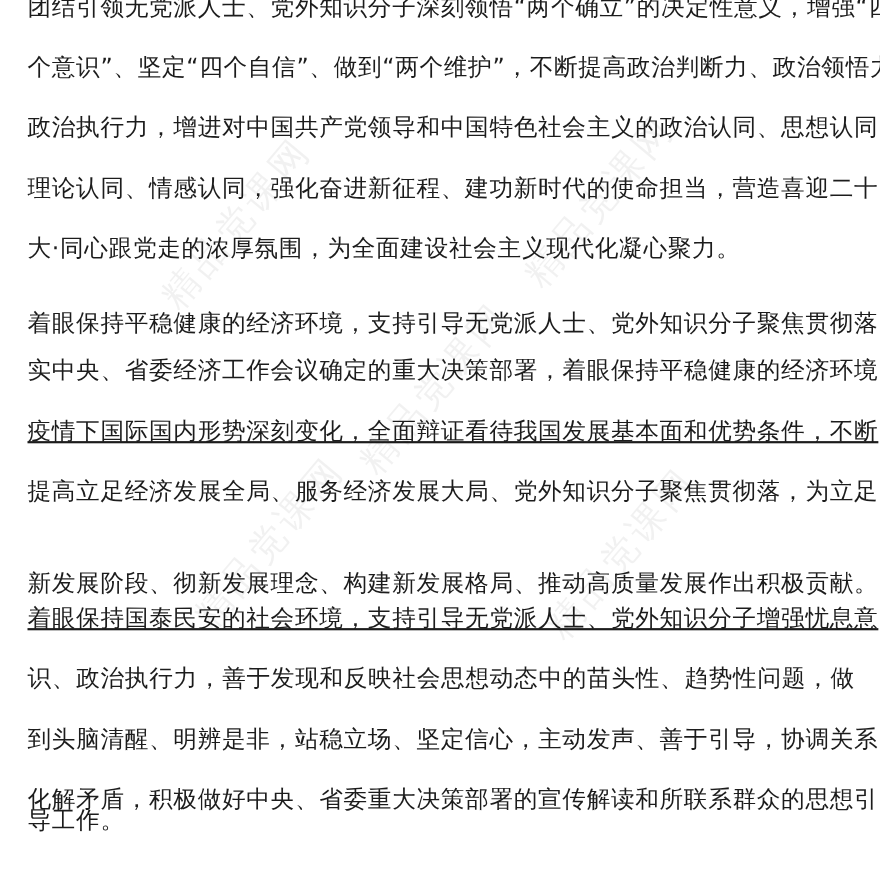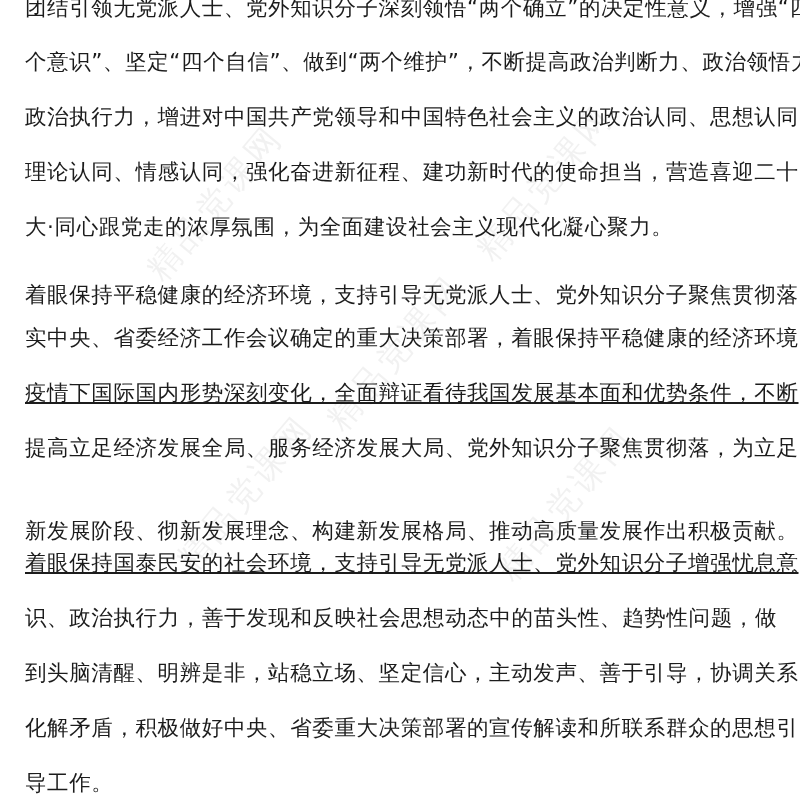--- a/index.html
+++ b/index.html
@@ -69,21 +69,21 @@
     <div class="line" style="top:378px;text-decoration:underline;">疫情下国际国内形势深刻变化，全面辩证看待我国发展基本面和优势条件，不断</div>
     <div class="line" style="top:433px;">提高立足经济发展全局、服务经济发展大局、党外知识分子聚焦贯彻落，为立足</div>
     <div class="line" style="top:516px;">新发展阶段、彻新发展理念、构建新发展格局、推动高质量发展作出积极贡献。</div>
   </div>
 
   <div>
     <div class="line" style="top:548px;text-decoration:underline;">着眼保持国泰民安的社会环境，支持引导无党派人士、党外知识分子增强忧息意</div>
     <div class="line" style="top:603px;">识、政治执行力，善于发现和反映社会思想动态中的苗头性、趋势性问题，做</div>
     <div class="line" style="top:658px;">到头脑清醒、明辨是非，站稳立场、坚定信心，主动发声、善于引导，协调关系、</div>
     <div class="line" style="top:713px;">化解矛盾，积极做好中央、省委重大决策部署的宣传解读和所联系群众的思想引</div>
-    <div class="line last" style="top:768px;">导工作。</div>
+    <div class="line last" style="top:732px;">导工作。</div>
   </div>
 
   <div class="watermark" style="left:120px; top:180px;">精品党课网</div>
   <div class="watermark" style="left:450px; top:160px;">精品党课网</div>
   <div class="watermark" style="left:150px; top:470px;">精品党课网</div>
   <div class="watermark" style="left:470px; top:480px;">精品党课网</div>
   <div class="watermark" style="left:300px; top:330px;">精品党课网</div>
 </div>
 
 </body></html>

